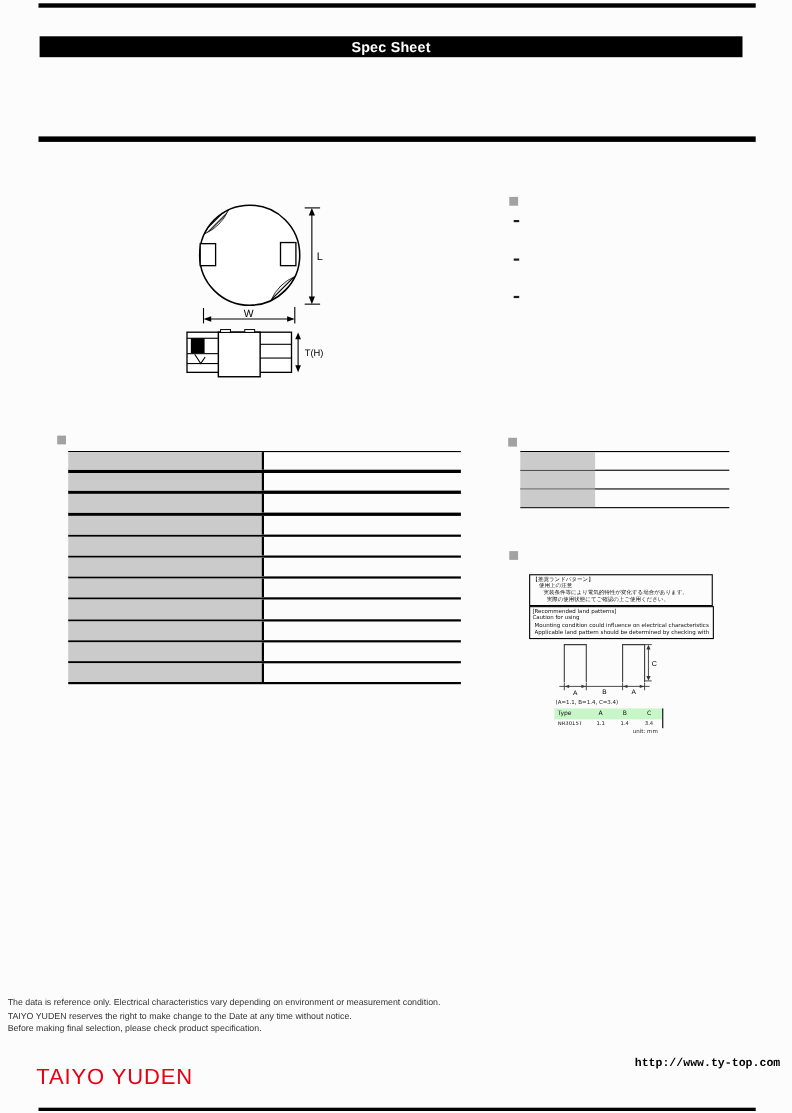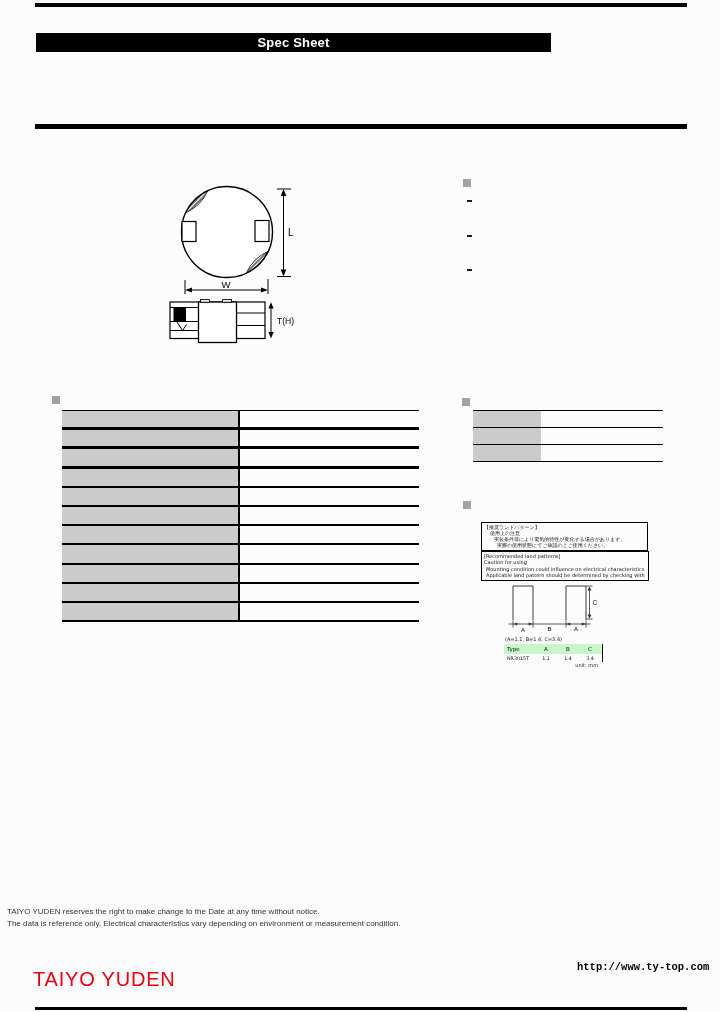--- a/index.html
+++ b/index.html
@@ -3,21 +3,21 @@
 <meta charset="utf-8">
 <style>
   html,body{margin:0;padding:0;background:#ffffff;}
   .page{position:relative;width:720px;height:1012px;background:#fcfcfc;
         font-family:"Liberation Sans",sans-serif;overflow:hidden;color:#000;}
   .abs{position:absolute;}
   .hline{position:absolute;background:#000;}
   #line-top{left:35px;top:3px;width:652px;height:4px;}
   #line-mid{left:35px;top:124px;width:652px;height:5px;}
   #line-bottom{left:35px;top:1007px;width:652px;height:3px;}
-  #bar-title{left:36px;top:33px;width:515px;height:19px;background:#000;color:#fff;
+  #bar-title{left:36px;top:33px;width:639px;height:19px;background:#000;color:#fff;
              text-align:center;font-size:13px;font-weight:bold;line-height:19px;letter-spacing:.2px;}
   .bullet{position:absolute;width:8px;height:8px;background:#a2a2a2;}
   .dash{position:absolute;width:5px;height:2px;background:#1c1c1c;}
   
   #spec-table{position:absolute;left:62px;top:410px;width:357px;border-top:1.2px solid #000;}
   .srow{display:flex;height:17.2px;border-bottom:2px solid #000;}
   .srow.thick{height:16.2px;border-bottom:3px solid #000;}
   .c-l{width:176px;background:#cbcbcb;border-right:2px solid #000;}
   .c-r{flex:1;background:transparent;}
   
@@ -231,20 +231,21 @@
       <div class="lpc0">NR3015T</div>
       <div class="lpc">1.1</div>
       <div class="lpc">1.4</div>
       <div class="lpc">3.4</div>
     </div>
   </div>
   <div id="lp-vline"></div>
   <div id="lp-unit">unit: mm</div>
 
   <div id="disclaimer">
+    <div>The data is reference only. Electrical characteristics vary depending on environment or measurement condition.</div>
     <div>TAIYO YUDEN reserves the right to make change to the Date at any time without notice.</div>
-    <div>The data is reference only. Electrical characteristics vary depending on environment or measurement condition.</div>
+    <div>Before making final selection, please check product specification.</div>
   </div>
   <div id="logo">TAIYO YUDEN</div>
   <a id="url" href="#">http://www.ty-top.com</a>
   <div class="hline" id="line-bottom"></div>
 
 </div>
 
 </body></html>

